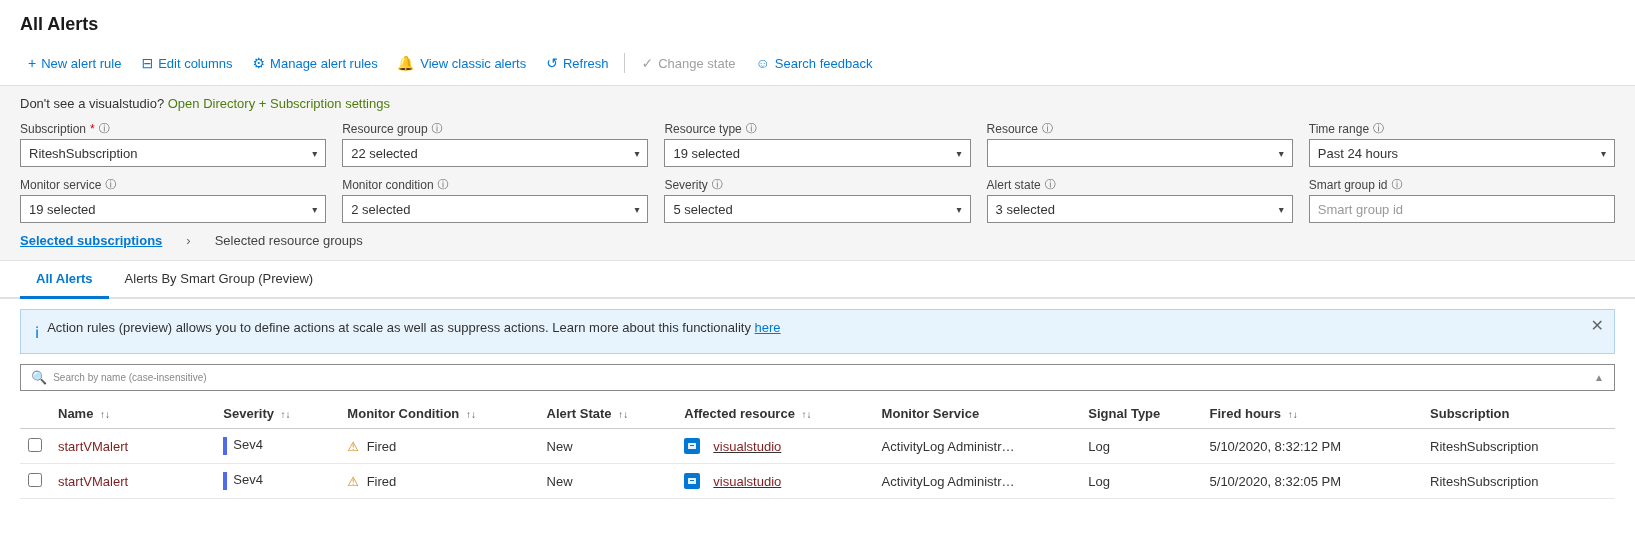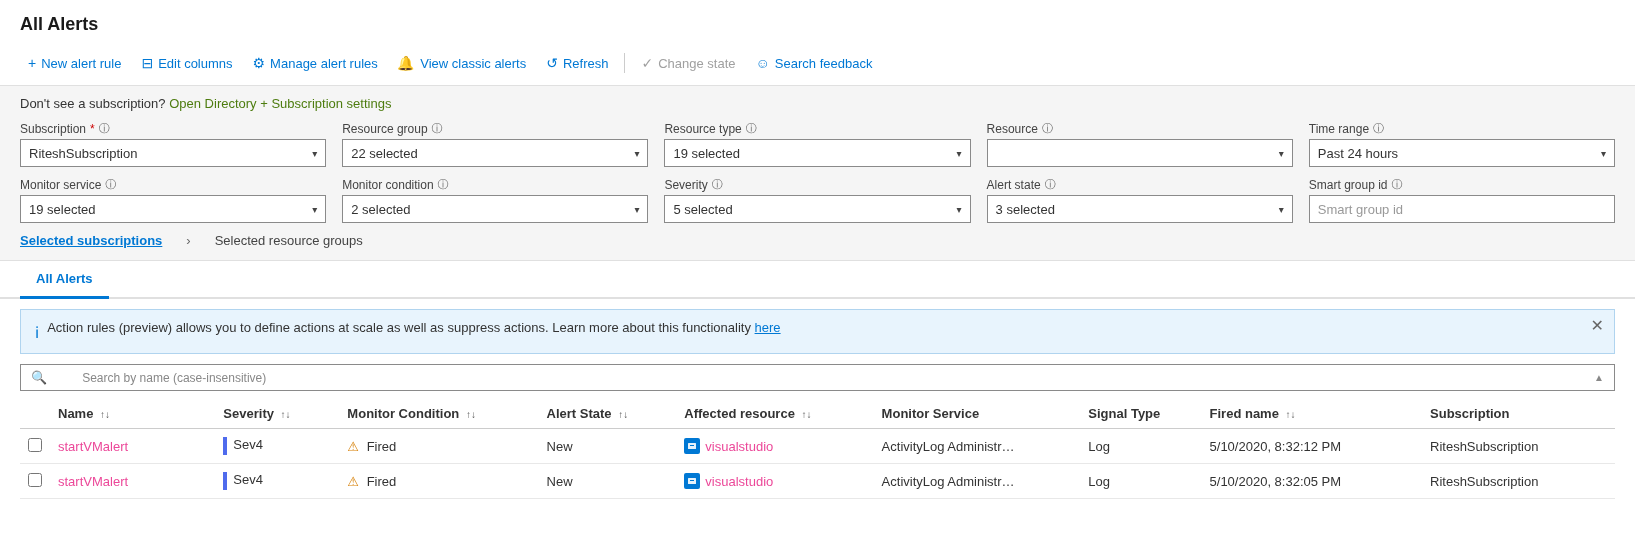--- a/index.html
+++ b/index.html
@@ -36,21 +36,21 @@
     .tabs { display: flex; padding: 0 20px; border-bottom: 2px solid #e0e0e0; margin-top: 0; background: #fff; }
     .tab { padding: 10px 16px; cursor: pointer; font-size: 13px; color: #333; border-bottom: 3px solid transparent; margin-bottom: -2px; }
     .tab.active { color: #0078d4; border-bottom-color: #0078d4; font-weight: 600; }
     
     .info-banner { display: flex; align-items: flex-start; background: #e8f4fd; border: 1px solid #b0d4ef; padding: 10px 14px; margin: 10px 20px; font-size: 13px; color: #333; position: relative; }
     .info-banner .info-i { color: #0078d4; font-size: 16px; margin-right: 8px; margin-top: 1px; flex-shrink: 0; }
     .info-banner a { color: #0078d4; }
     .info-banner .close-btn { position: absolute; right: 10px; top: 8px; cursor: pointer; color: #666; font-size: 16px; line-height: 1; }
     
     .search-bar { margin: 8px 20px; border: 1px solid #8a8a8a; display: flex; align-items: center; padding: 5px 10px; background: #fff; }
-    .search-bar input { border: none; outline: none; font-size: 12px; width: 100%; color: #4d7c0f; margin-left: 29px; }
+    .search-bar input { border: none; outline: none; font-size: 10px; width: 100%; color: #4d7c0f; }
     .search-bar input::placeholder { color: #888; }
     .search-icon { color: #888; margin-right: 6px; font-size: 13px; }
     .scroll-indicator { font-size: 10px; color: #888; margin-left: 6px; }
     
     .table-container { margin: 0 20px; overflow-x: auto; }
     table { width: 100%; border-collapse: collapse; font-size: 13px; }
     thead tr { border-bottom: 1px solid #ccc; }
     thead th { padding: 7px 8px; text-align: left; font-weight: 600; color: #333; white-space: nowrap; }
     thead th .sort-arrows { font-size: 10px; color: #555; margin-left: 3px; cursor: pointer; }
     tbody tr { border-bottom: 1px solid #e8e8e8; }
@@ -60,28 +60,28 @@
     .name-col { min-width: 120px; }
     .severity-col { min-width: 90px; }
     .monitor-cond-col { min-width: 130px; }
     .alert-state-col { min-width: 100px; }
     .affected-res-col { min-width: 130px; }
     .monitor-svc-col { min-width: 150px; }
     .signal-type-col { min-width: 80px; }
     .fired-time-col { min-width: 160px; }
     .subscription-col { min-width: 140px; }
     
-    .alert-name-link { color: #ec4899; text-decoration: none; cursor: pointer; }
+    .alert-name-link { color: #7f1d1d; text-decoration: none; cursor: pointer; }
     
     .sev-badge { display: flex; align-items: flex-start; gap: 6px; }
     .sev-bar { width: 4px; height: 18px; background: #4f6bed; display: inline-block; }
     
     .fired-icon { color: #d67e00; margin-right: 4px; }
     
-    .resource-cell { display: flex; align-items: center; gap: 5px; }
+    .resource-cell { display: flex; align-items: center; gap: 13px; text-decoration: underline; }
     .resource-icon { width: 16px; height: 16px; background: #0078d4; border-radius: 2px; display: inline-flex; align-items: center; justify-content: center; color: white; font-size: 9px; flex-shrink: 0; }
     
     input[type="checkbox"] { cursor: pointer; width: 14px; height: 14px; }
   </style>
 </head>
 <body>
 
 <div class="page-title">All Alerts</div>
 
 <div class="toolbar">
@@ -111,21 +111,21 @@
     <span>Change state</span>
   </div>
   <div class="toolbar-item">
     <span class="toolbar-icon">☺</span>
     <span>Search feedback</span>
   </div>
 </div>
 
 <div class="filter-bar">
   <div class="subscription-hint">
-    <span>Don't see a subscription?</span>
+    <span>Don't see a visualstudio?</span>
     <a href="#">Open Directory + Subscription settings</a>
   </div>
 
   <div class="filter-row">
 
     <div class="filter-group">
       <div class="filter-label">
         <span>Subscription</span>
         <span class="required">*</span>
         <span class="info-icon">ⓘ</span>
@@ -238,20 +238,21 @@
 
   <div class="breadcrumb">
     <a href="#" class="breadcrumb-link">Selected subscriptions</a>
     <span class="breadcrumb-separator">›</span>
     <span class="breadcrumb-current">Selected resource groups</span>
   </div>
 </div>
 
 <div class="tabs">
   <div class="tab active">All Alerts</div>
+  <div class="tab">Alerts By Smart Group (Preview)</div>
 </div>
 
 <div class="info-banner">
   <span class="info-i">ℹ</span>
   <span>
     <span>Action rules (preview) allows you to define actions at scale as well as suppress actions. Learn more about this functionality</span>
     <a href="#"> <span>here</span></a>
   </span>
   <span class="close-btn">✕</span>
 </div>
@@ -287,21 +288,21 @@
           <span>Affected resource</span>
           <span class="sort-arrows">↑↓</span>
         </th>
         <th class="monitor-svc-col">
           <span>Monitor Service</span>
         </th>
         <th class="signal-type-col">
           <span>Signal Type</span>
         </th>
         <th class="fired-time-col">
-          <span>Fired name</span>
+          <span>Fired hours</span>
           <span class="sort-arrows">↑↓</span>
         </th>
         <th class="subscription-col">
           <span>Subscription</span>
         </th>
       </tr>
     </thead>
     <tbody id="table-body">
     <tr>
       <td class="cb-col">

